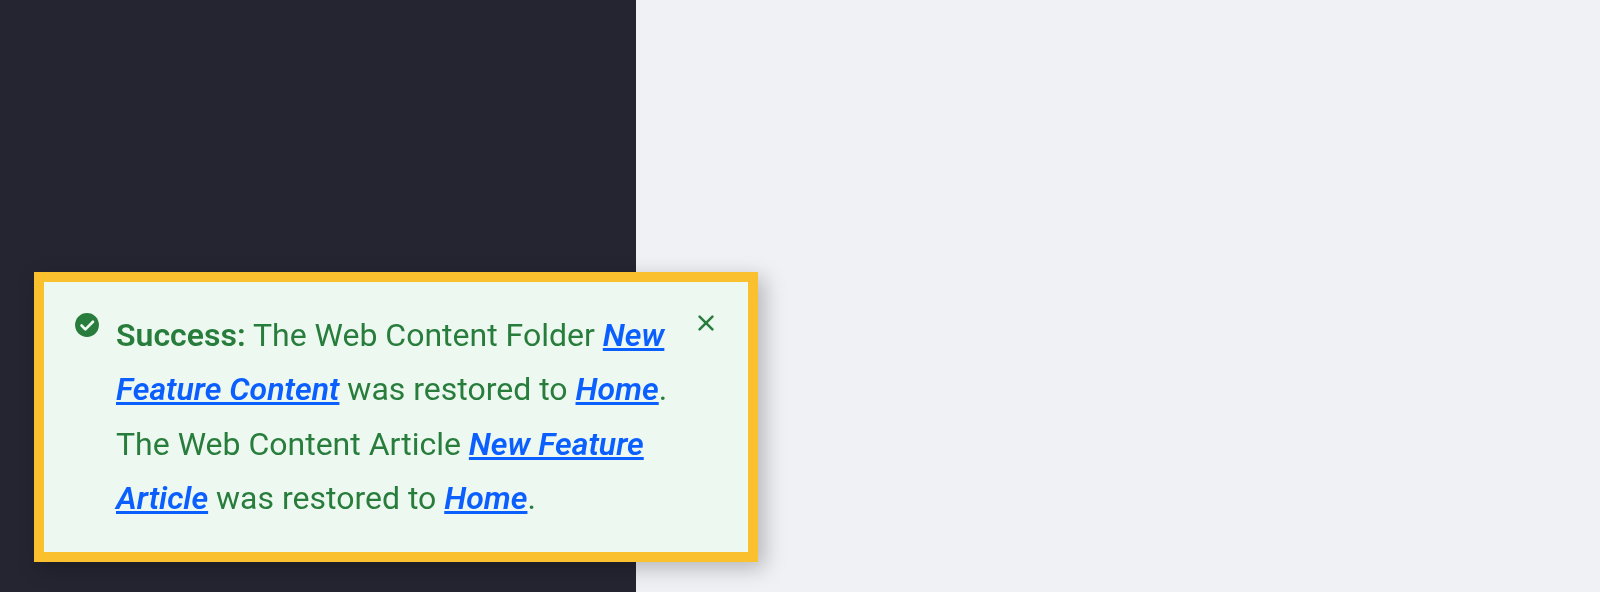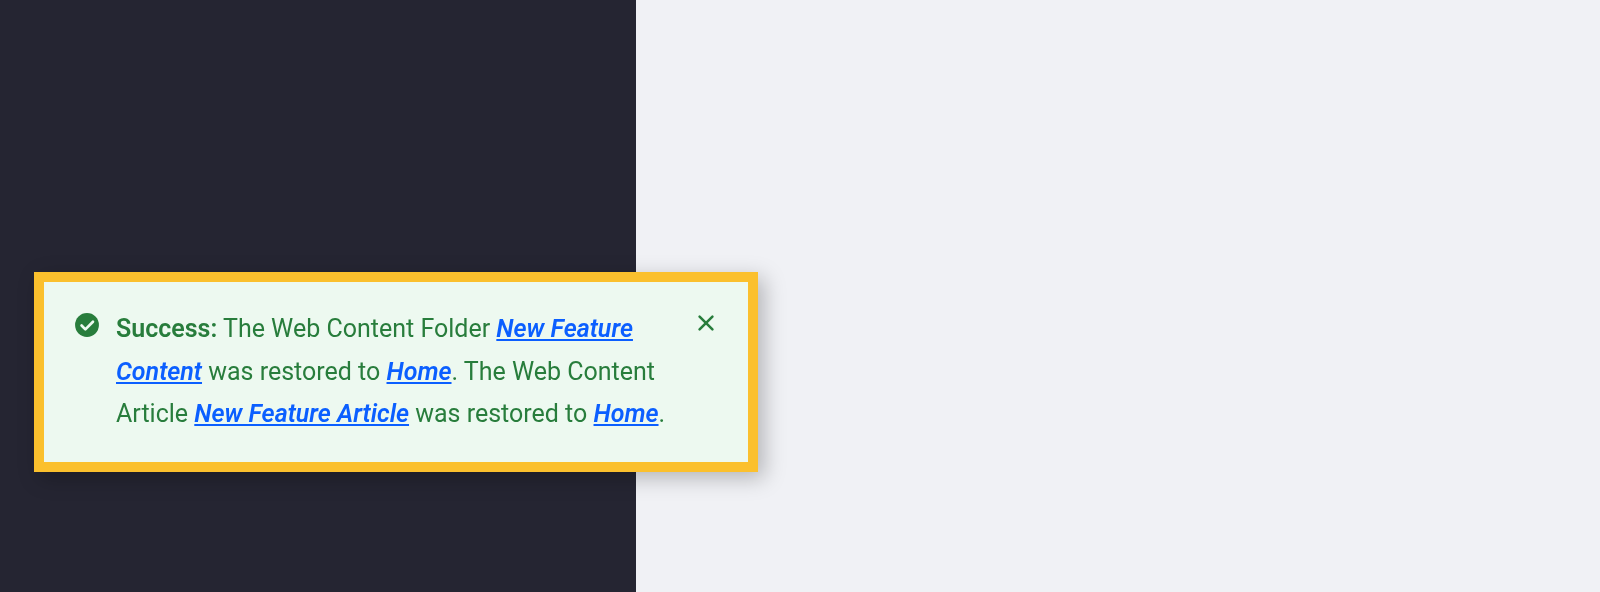--- a/index.html
+++ b/index.html
@@ -57,21 +57,21 @@
       display: flex;
       align-items: center;
       justify-content: center;
     }
     .close-btn svg {
       width: 22px;
       height: 22px;
     }
     .msg {
       color: #287d3c;
-      font-size: 25px;
+      font-size: 32px;
       line-height: 1.7;
       padding-left: 0;
     }
     .msg .label {
       font-weight: 600;
     }
     .msg a {
       color: #0b5fff;
       font-style: italic;
       font-weight: 600;

